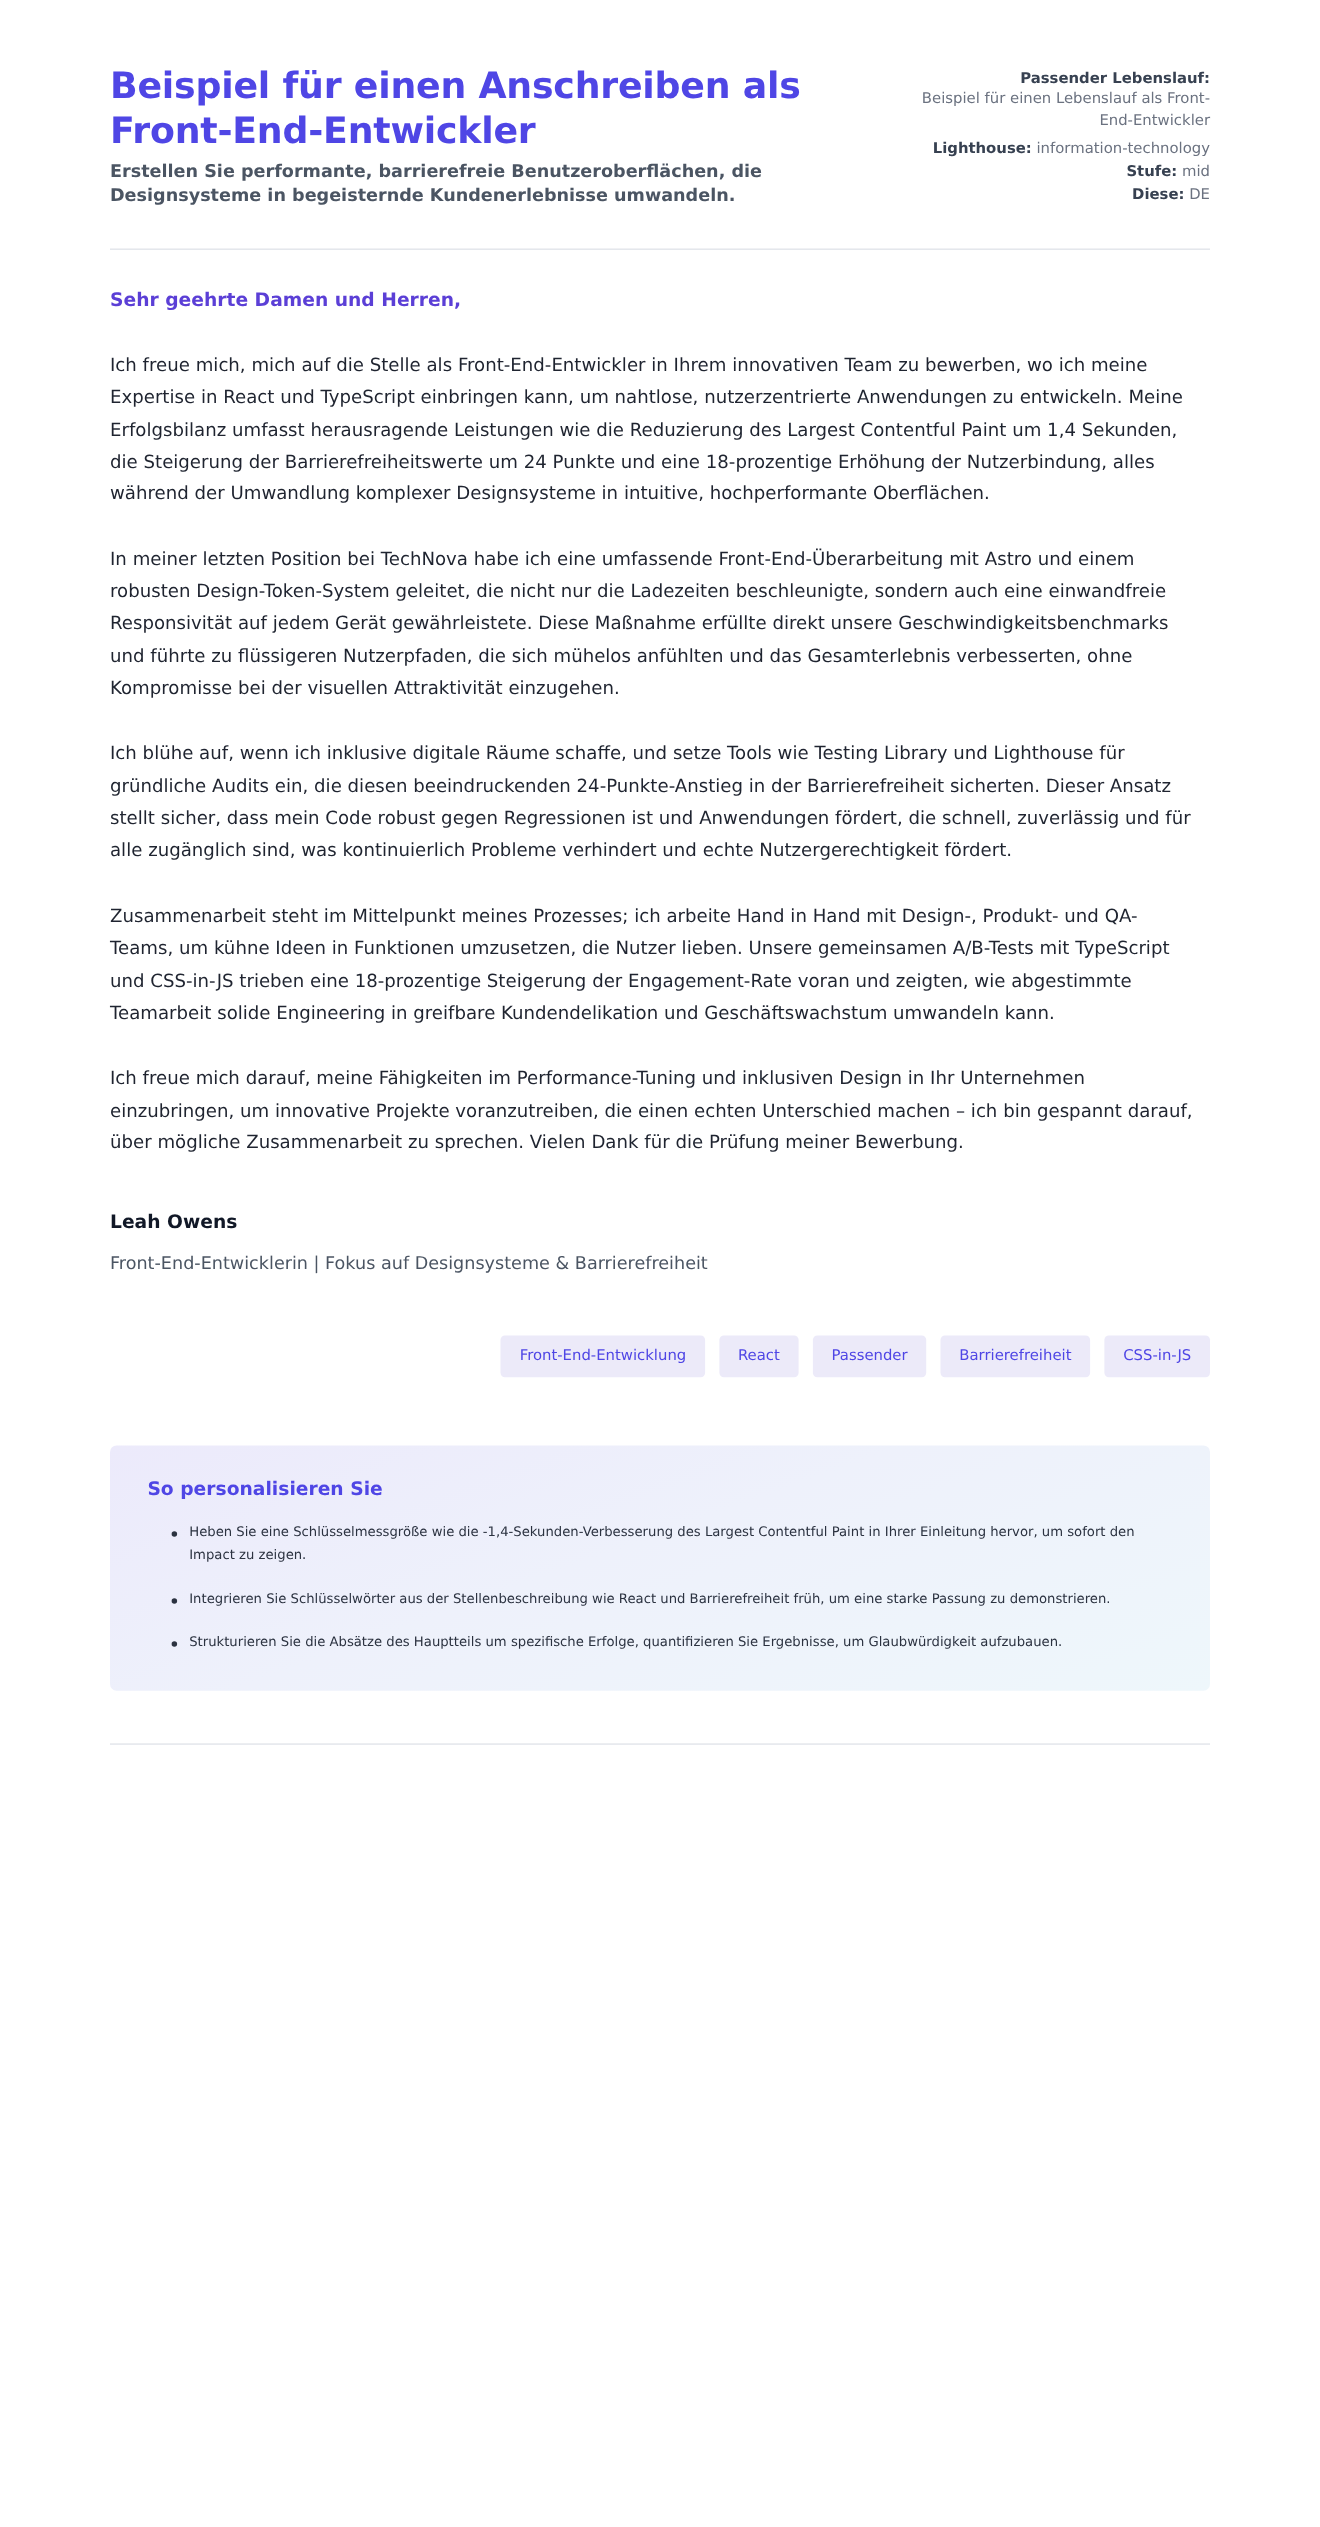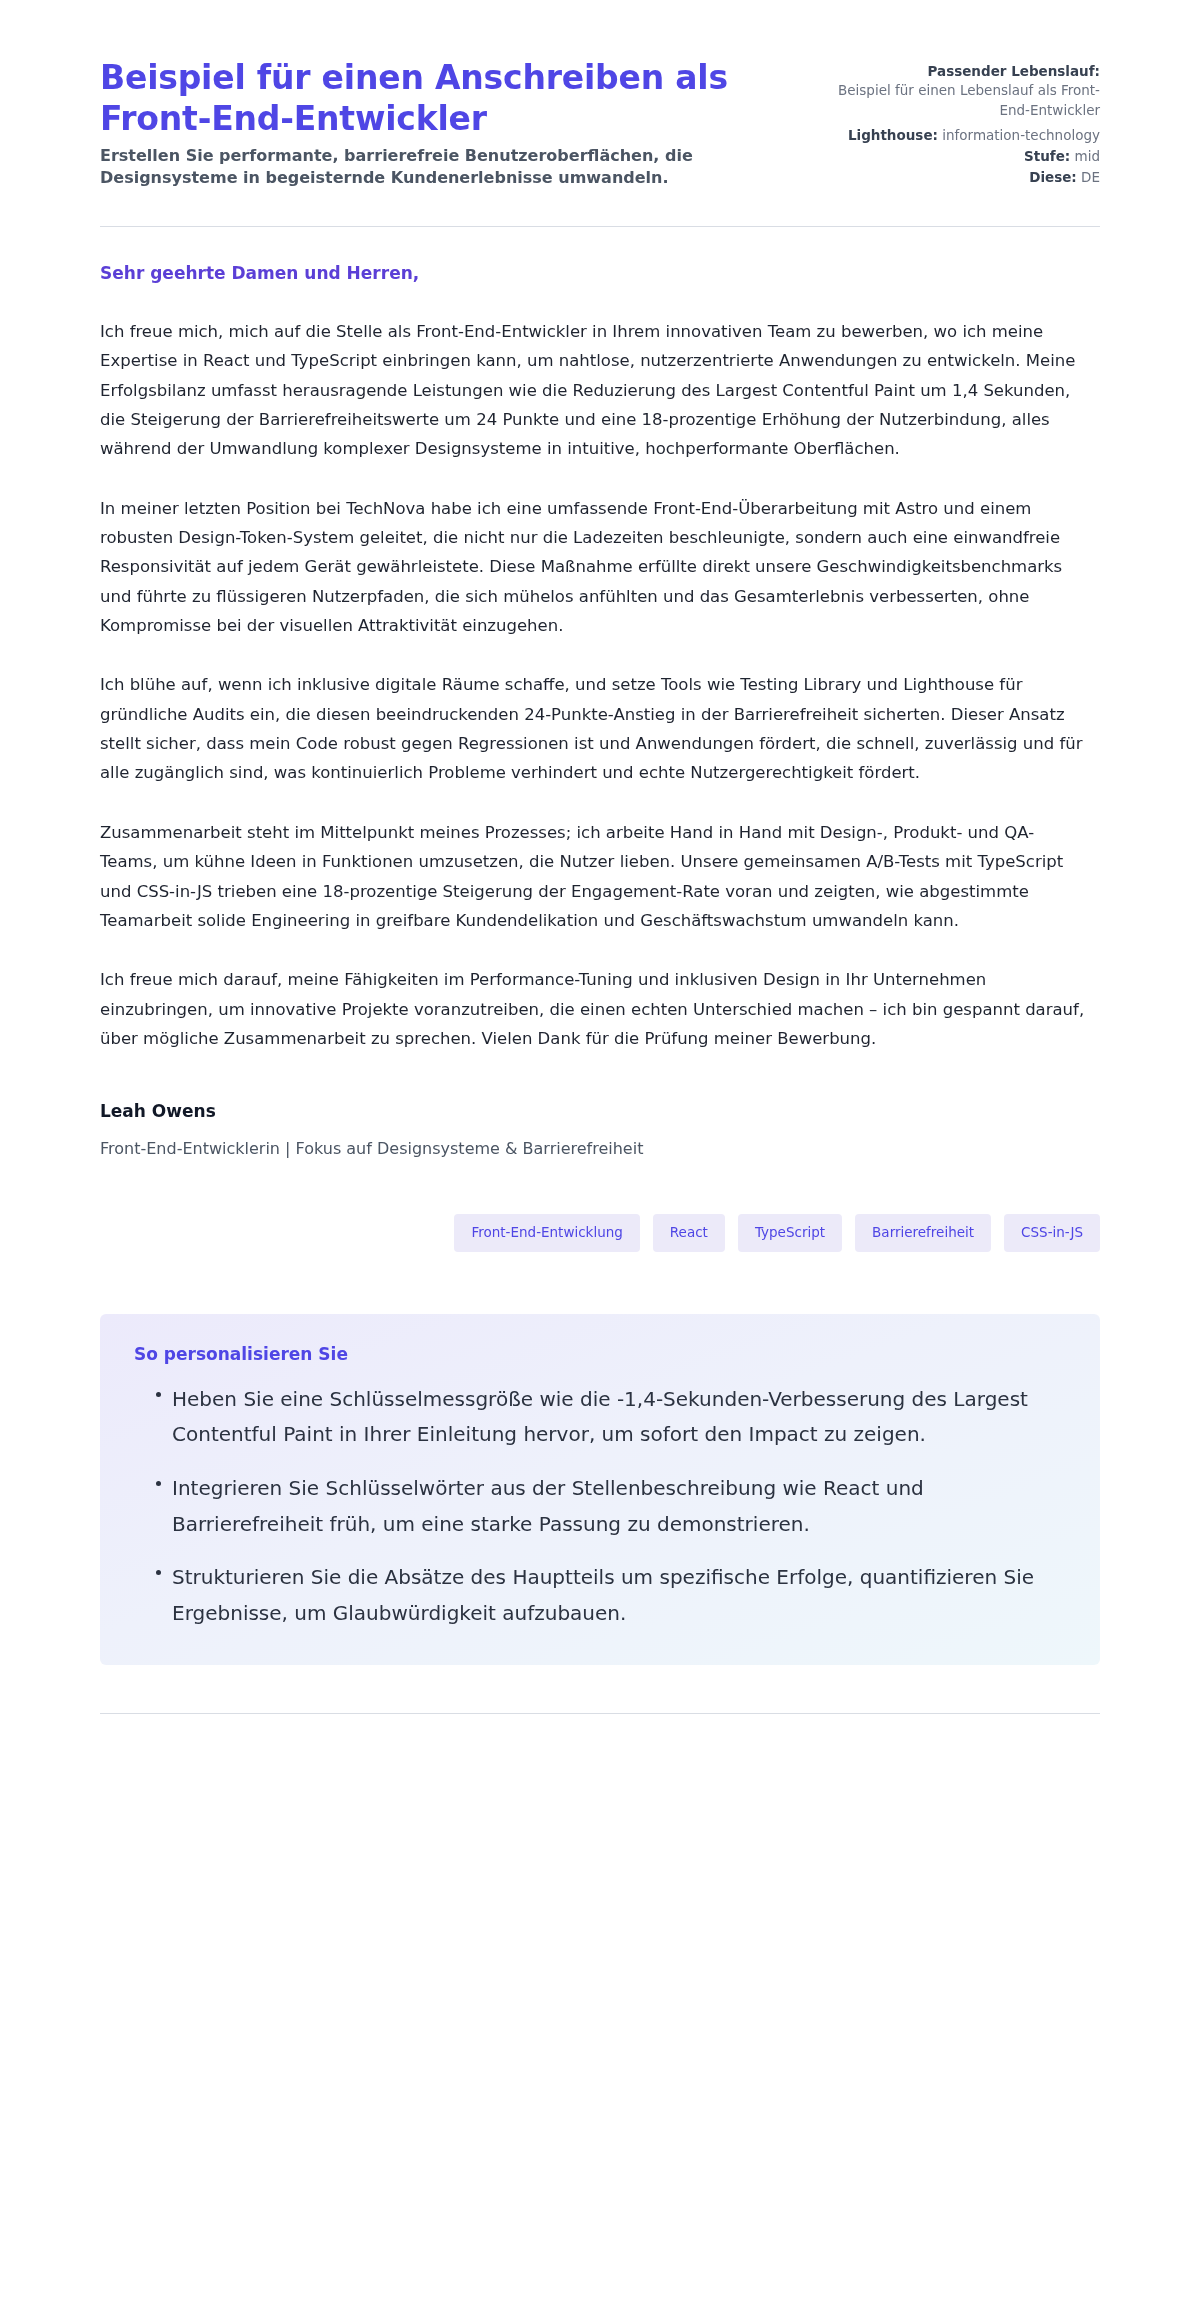--- a/index.html
+++ b/index.html
@@ -138,21 +138,21 @@
     color: #4f46e5;
     margin: 0 0 18px 0;
   }
   .callout ul {
     margin: 0;
     padding: 0 0 0 22px;
     list-style: none;
   }
   .callout li {
     position: relative;
-    font-size: 20px;
+    font-size: 12px;
     line-height: 1.78;
     color: #2b3240;
     margin-bottom: 18px;
     padding-left: 16px;
     max-width: 900px;
   }
   .callout li:last-child { margin-bottom: 0; }
   .callout li .bullet-dot {
     position: absolute;
     left: 0;
@@ -214,21 +214,21 @@
   </section>
 
   <section class="signature">
     <p class="sig-name">Leah Owens</p>
     <p class="sig-role">Front-End-Entwicklerin | Fokus auf Designsysteme &amp; Barrierefreiheit</p>
   </section>
 
   <section class="tag-row">
     <span class="tag">Front-End-Entwicklung</span>
     <span class="tag">React</span>
-    <span class="tag">TypeScript</span>
+    <span class="tag">Passender</span>
     <span class="tag">Barrierefreiheit</span>
     <span class="tag">CSS-in-JS</span>
   </section>
 
   <section class="callout">
     <h2 class="callout-title">So personalisieren Sie</h2>
     <ul>
       <li>
         <span class="bullet-dot"></span>
         <span>Heben Sie eine Schlüsselmessgröße wie die -1,4-Sekunden-Verbesserung des Largest Contentful Paint in Ihrer Einleitung hervor, um sofort den Impact zu zeigen.</span>

